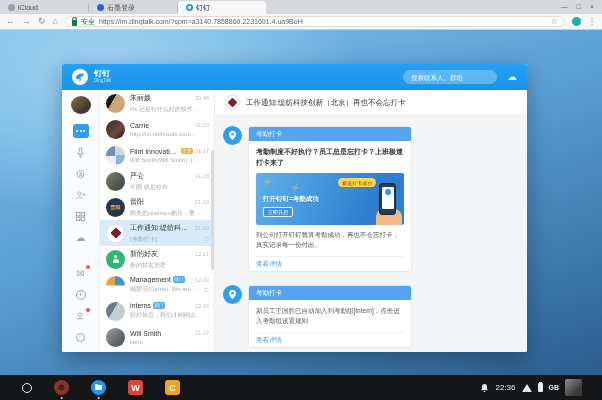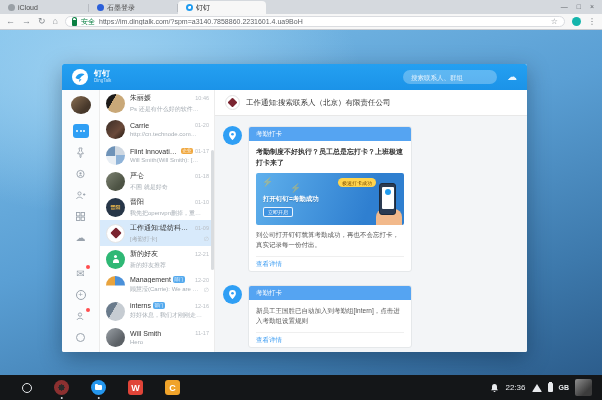--- a/index.html
+++ b/index.html
@@ -123,21 +123,21 @@
   #shelf { position:absolute; left:0; top:375px; width:602px; height:25px; background:#141618; display:flex; align-items:center; }
   #launcher { width:10px; height:10px; border:1.5px solid #e8eaed; border-radius:50%; margin-left:22px; }
   .shitem { width:15px; height:15px; border-radius:3px; margin-left:22px; position:relative; display:flex; align-items:center; justify-content:center; }
   .shdot::after { content:""; position:absolute; left:50%; bottom:-4px; transform:translateX(-50%); width:2.5px; height:2.5px; background:#dadce0; border-radius:50%; }
   #sh-chrome { border-radius:50%; background:radial-gradient(circle at 50% 50%, #2a2a2a 0 28%, #8c3030 30% 100%); }
   #sh-files { border-radius:50%; background:#2496ed; }
   #sh-files i { width:7px; height:5px; background:#fff; border-radius:1px; position:relative; display:block; }
   #sh-files i::before { content:""; position:absolute; left:0; top:-1.5px; width:3px; height:2px; background:#fff; border-radius:1px 1px 0 0; }
   #sh-wps { background:#e04438; color:#fff; font-size:9px; font-weight:bold; }
   #sh-c { background:#f0a32a; color:#fff; font-size:9px; font-weight:bold; }
-  #tray { margin-left:auto; display:flex; align-items:center; gap:6px; padding-right:10px; color:#e8eaed; }
+  #tray { margin-left:auto; display:flex; align-items:center; gap:6px; padding-right:20px; color:#e8eaed; }
   #bell { font-size:8px; color:#e8eaed; }
   #shtime { font-size:8px; }
   #wifi { width:0; height:0; border-left:5px solid transparent; border-right:5px solid transparent; border-bottom:8px solid #e8eaed; border-radius:1px; }
   #batt { width:5px; height:9px; background:#e8eaed; border-radius:1px; position:relative; }
   #batt::before { content:""; position:absolute; left:1px; top:-1.5px; width:3px; height:1.5px; background:#e8eaed; }
   #kbd { font-size:7px; font-weight:bold; }
   #shavatar { width:17px; height:17px; border-radius:2px; background:linear-gradient(135deg,#8f8f8f,#3c3c3c 70%); }
 </style>
 </head>
 <body>
@@ -398,21 +398,21 @@
           </div>
 
           <div id="listscroll"></div>
         </div>
 
         <div id="convo">
           <div id="convhead">
             <span id="convlogo">
                 <i></i>
               </span>
-            <span id="convtitle">工作通知:搜索联系人（北京）有限责任公司</span>
+            <span id="convtitle">工作通知:缇纺科技创新（北京）再也不会忘打卡</span>
           </div>
           <div id="msgs">
 
             <div class="msg">
               <span class="mav">
                 <svg width="11" height="11" viewBox="0 0 11 11">
                     <path d="M5.5 1 a3.4 3.4 0 0 1 3.4 3.4 C8.9 6.8 5.5 10 5.5 10 S2.1 6.8 2.1 4.4 A3.4 3.4 0 0 1 5.5 1 Z" fill="#fff"></path>
                     <circle cx="5.5" cy="4.3" r="1.3" fill="#2f9ff5"></circle>
                   </svg>
               </span>

